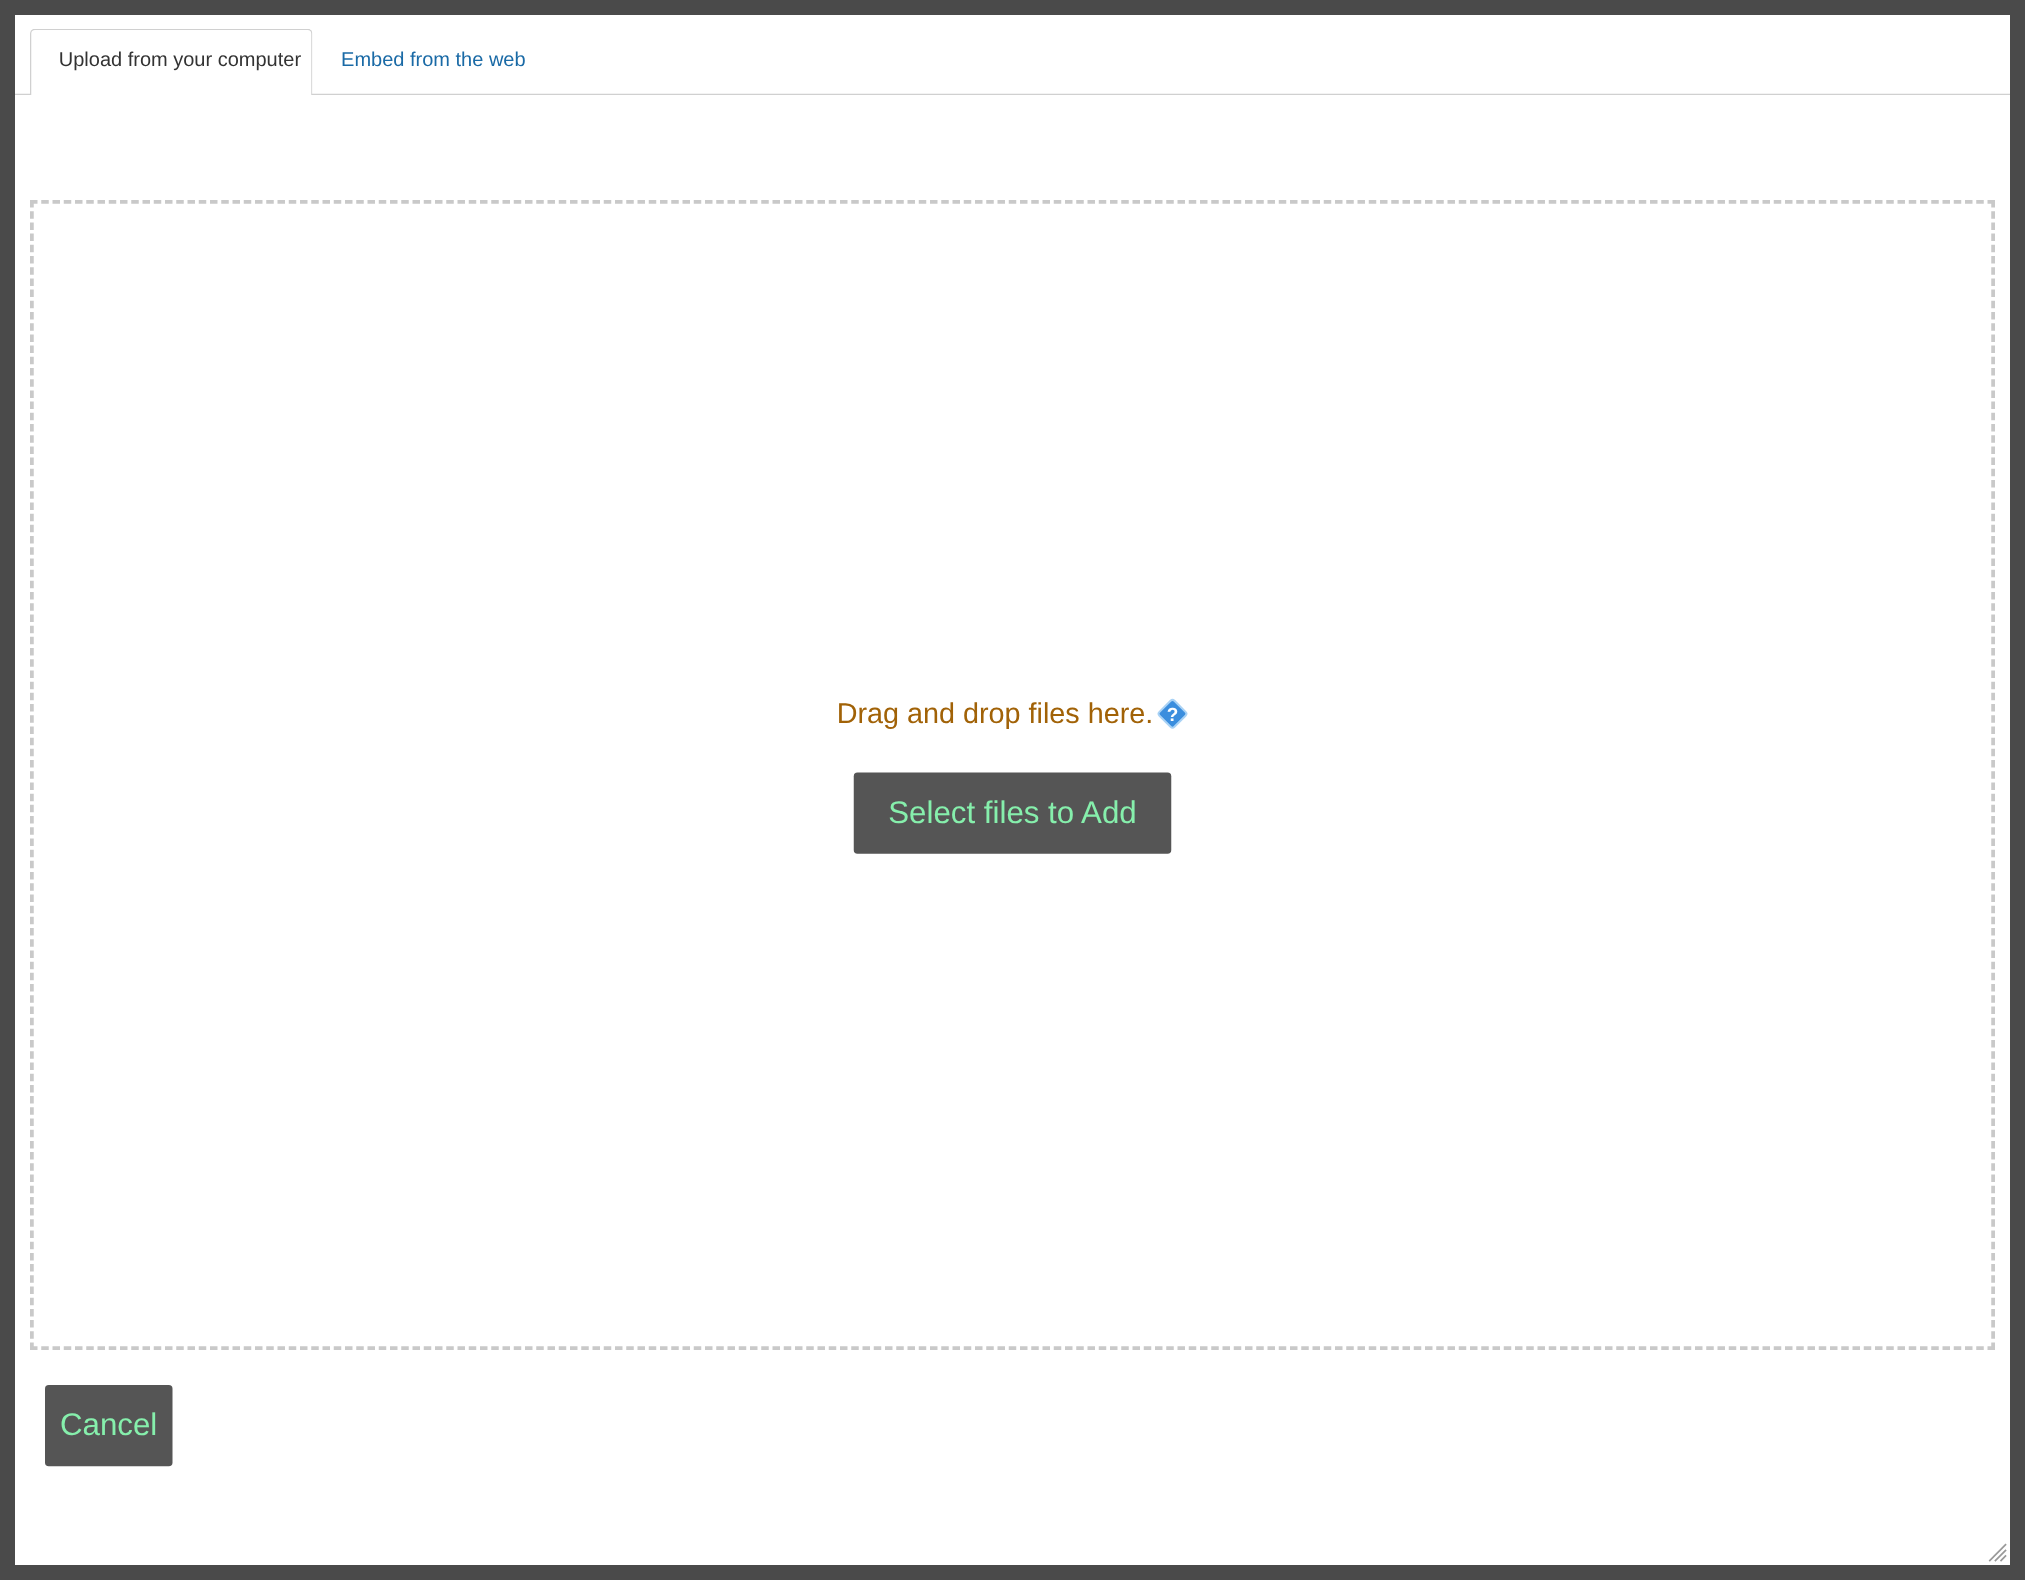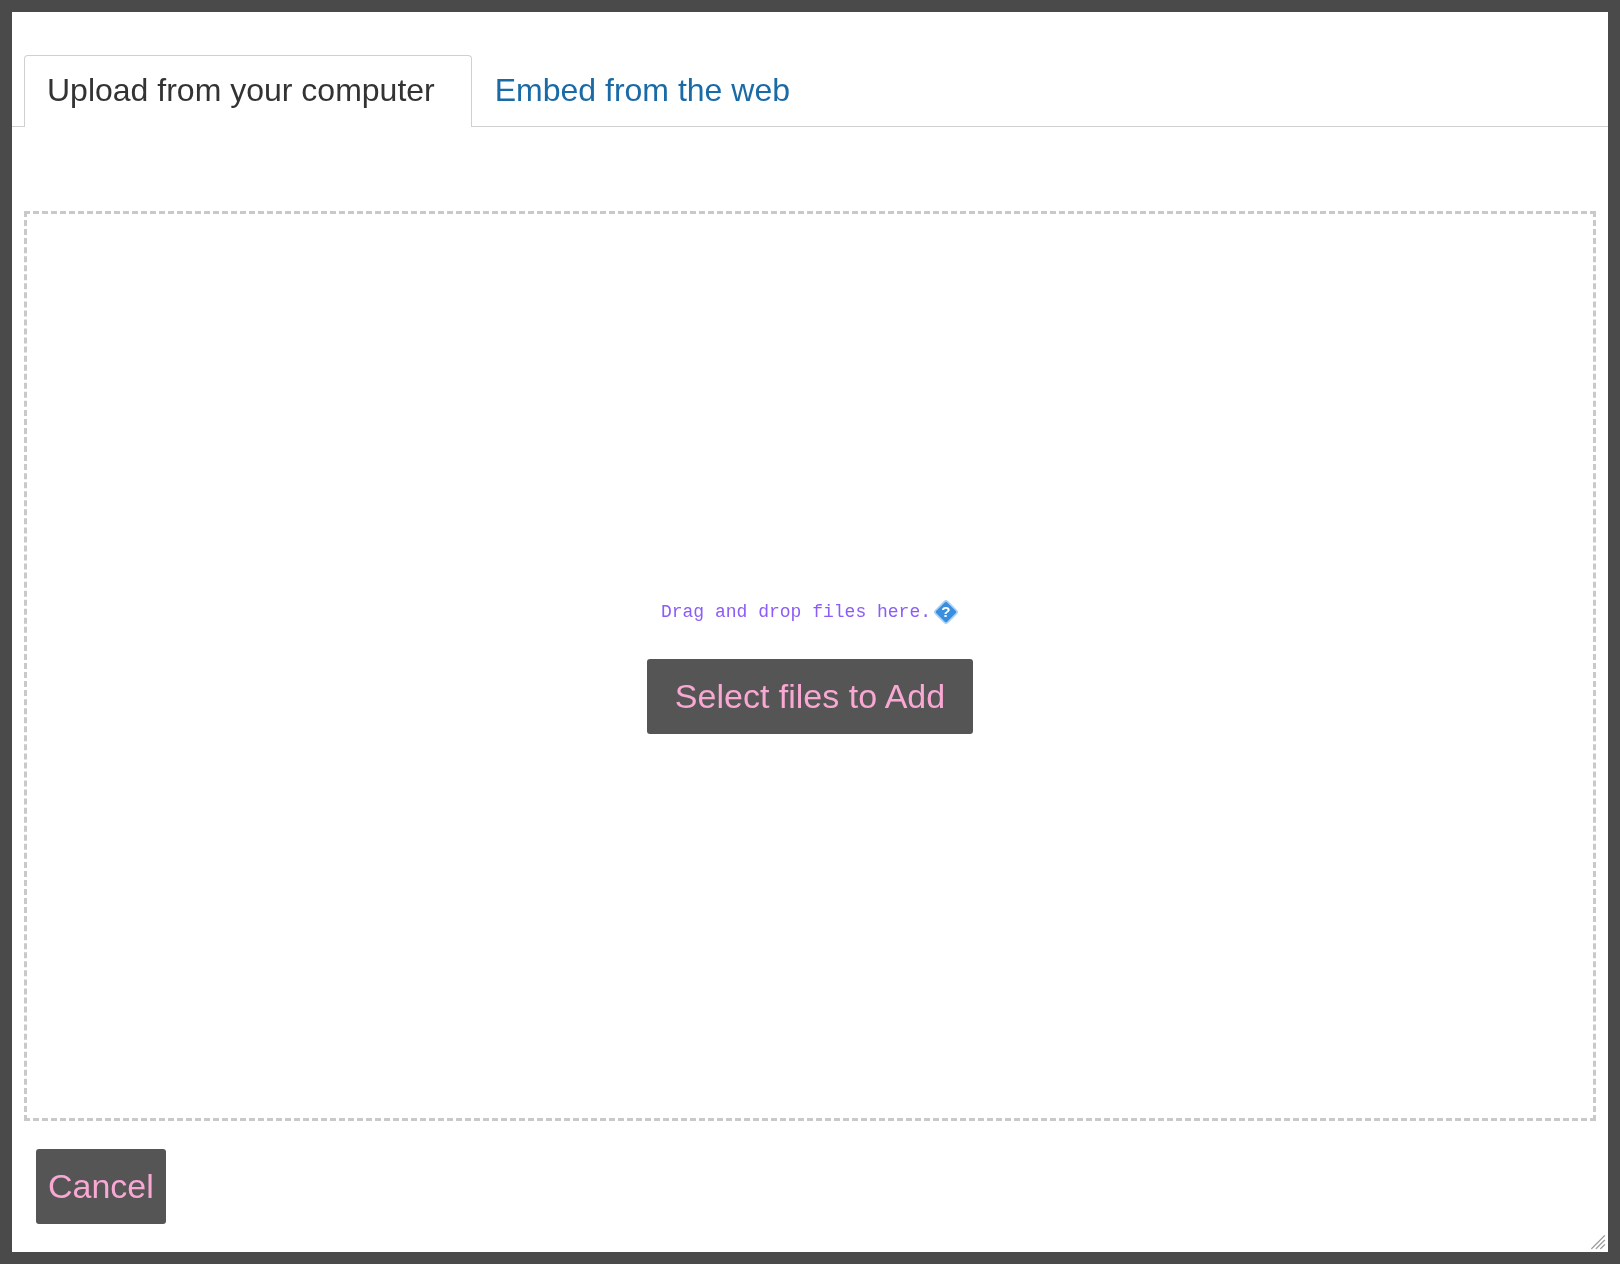--- a/index.html
+++ b/index.html
@@ -25,31 +25,30 @@
       flex-direction: column;
     }
     .tabs {
       display: flex;
       align-items: flex-end;
       border-bottom: 1px solid #d0d0d0;
       padding-left: 12px;
       padding-top: 10px;
     }
     .tab {
-      padding: 16px 36px 18px 22px;
-      font-size: 32px;
+      padding: 16px 8px 18px 22px;
+      font-size: 16px;
       cursor: pointer;
       position: relative;
       top: 1px;
       border: 1px solid transparent;
       border-bottom: none;
       border-top-left-radius: 4px;
       border-top-right-radius: 4px;
       white-space: nowrap;
-      margin-top: 32px;
     }
     .tab.active {
       color: #333;
       border-color: #d0d0d0;
       background: #fff;
     }
     .tab.inactive {
       color: #1a6aa6;
     }
     .body {
@@ -67,39 +66,38 @@
       align-items: center;
       justify-content: center;
       gap: 34px;
     }
     .drop-text-row {
       display: flex;
       align-items: center;
       gap: 2px;
     }
     .drop-text {
-      font-size: 18px;
-      color: #8b5cf6;
-      font-family: Liberation Mono, monospace;
+      font-size: 23px;
+      color: #a16207;
     }
     .help-icon {
       width: 26px;
       height: 26px;
       display: inline-flex;
       align-items: center;
       justify-content: center;
     }
     .help-icon svg {
       width: 26px;
       height: 26px;
     }
     .btn {
       background: #555555;
-      color: #f9a8d4;
-      font-size: 34px;
+      color: #86efac;
+      font-size: 25px;
       padding: 18px 28px;
       border: none;
       border-radius: 3px;
       cursor: pointer;
     }
     .footer {
       padding: 28px 12px 28px 12px;
       display: flex;
     }
     .footer .btn {

